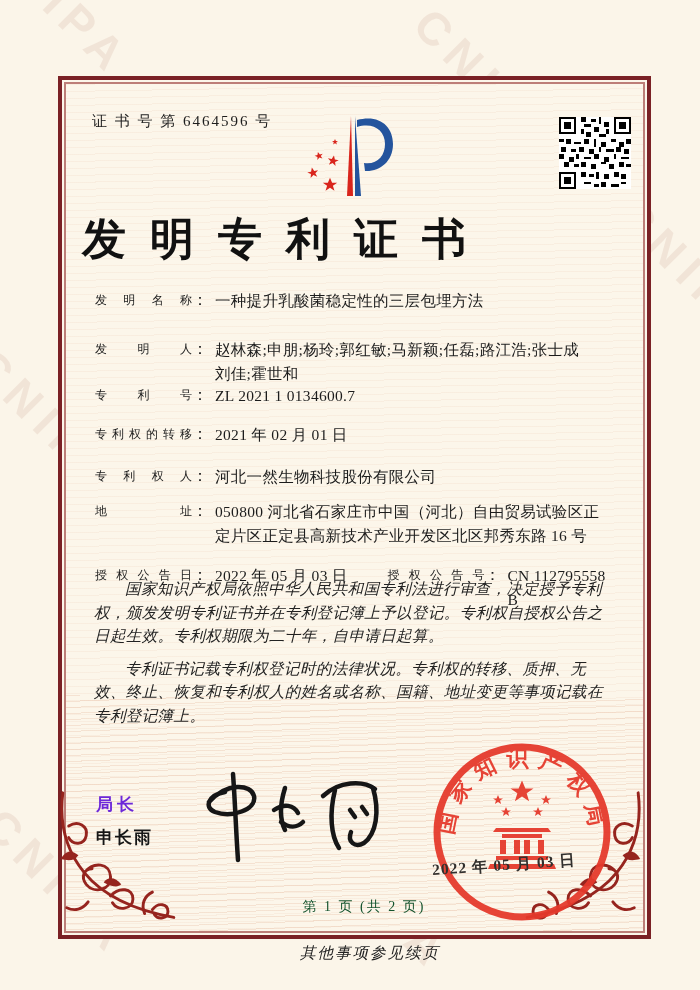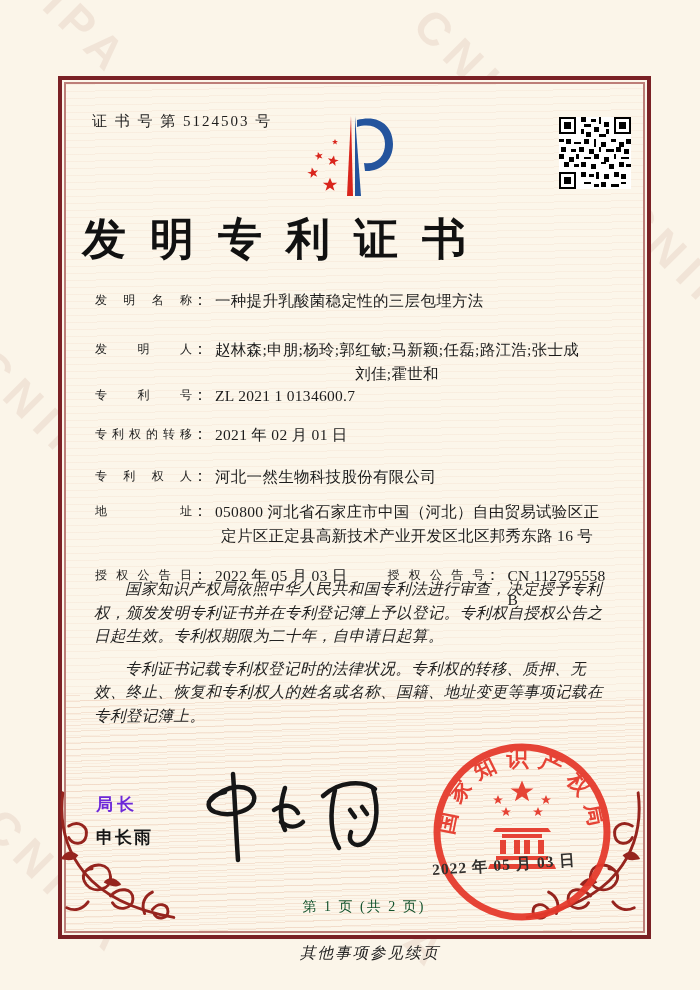--- a/index.html
+++ b/index.html
@@ -28,21 +28,21 @@
 
   .title{position:absolute;left:58px;top:210px;width:585px;
          font-size:44px;font-weight:700;letter-spacing:24px;text-indent:24px;color:#111;}
 
   
   .row{position:absolute;left:95px;display:flex;align-items:flex-start;color:#1c1c1c;}
   .lbl{display:inline-block;width:97px;text-align:justify;text-align-last:justify;
        font-size:12px;line-height:22px;flex:none;}
   .colon{font-size:16px;line-height:22px;flex:none;margin-right:7px;}
   .val{font-size:15.5px;line-height:23.5px;letter-spacing:0.3px;}
-  .val div{white-space:nowrap;text-align:center;}
+  .val div{white-space:nowrap;}
 
   .bodytext{position:absolute;left:94px;top:577px;width:518px;color:#222;
             font-style:italic;font-size:15.5px;line-height:23.5px;letter-spacing:0.4px;}
   .bodytext p{margin:0;text-indent:2em;}
   .bodytext p + p{margin-top:9px;}
 
   .sig-pos{position:absolute;left:96px;top:793px;font-size:17px;font-weight:600;color:#6d28d9;letter-spacing:4px;}
   .sig-name{position:absolute;left:96px;top:826px;font-size:17px;font-weight:600;color:#161616;letter-spacing:2px;text-align:right;}
   .signature{position:absolute;left:175px;top:760px;width:240px;height:108px;}
 
@@ -103,21 +103,21 @@
       <path d="M138,40 C128,34 118,40 120,50 C122,60 134,60 138,52"></path>
       <path d="M118,118 C124,126 132,128 140,124"></path>
       <path d="M60,130 C64,120 60,112 52,108"></path>
     </g>
     <g fill="#96241e">
       <path d="M128,70 C136,64 142,66 146,74 C138,76 132,76 128,70 Z"></path>
       <path d="M84,100 C90,92 98,92 102,98 C94,102 88,104 84,100 Z"></path>
     </g>
   </svg>
 
-  <div class="certno">证 书 号 第 5124503 号</div>
+  <div class="certno">证 书 号 第 6464596 号</div>
 
   <svg class="logo" viewBox="0 0 108 92">
     <g fill="#d9251c">
       <path transform="translate(40,34) scale(0.30)" d="M0,-10 L2.94,-3.09 10,-3.09 4.05,1.18 6.18,8.09 0,3.82 -6.18,8.09 -4.05,1.18 -10,-3.09 -2.94,-3.09 Z"></path>
       <path transform="translate(24,48) scale(0.42) rotate(-15)" d="M0,-10 L2.94,-3.09 10,-3.09 4.05,1.18 6.18,8.09 0,3.82 -6.18,8.09 -4.05,1.18 -10,-3.09 -2.94,-3.09 Z"></path>
       <path transform="translate(38,53) scale(0.55) rotate(10)" d="M0,-10 L2.94,-3.09 10,-3.09 4.05,1.18 6.18,8.09 0,3.82 -6.18,8.09 -4.05,1.18 -10,-3.09 -2.94,-3.09 Z"></path>
       <path transform="translate(18,65) scale(0.55) rotate(-12)" d="M0,-10 L2.94,-3.09 10,-3.09 4.05,1.18 6.18,8.09 0,3.82 -6.18,8.09 -4.05,1.18 -10,-3.09 -2.94,-3.09 Z"></path>
       <path transform="translate(35,77) scale(0.72)" d="M0,-10 L2.94,-3.09 10,-3.09 4.05,1.18 6.18,8.09 0,3.82 -6.18,8.09 -4.05,1.18 -10,-3.09 -2.94,-3.09 Z"></path>
       <path d="M56,8 L52,88 L58,88 Z"></path>
     </g>

